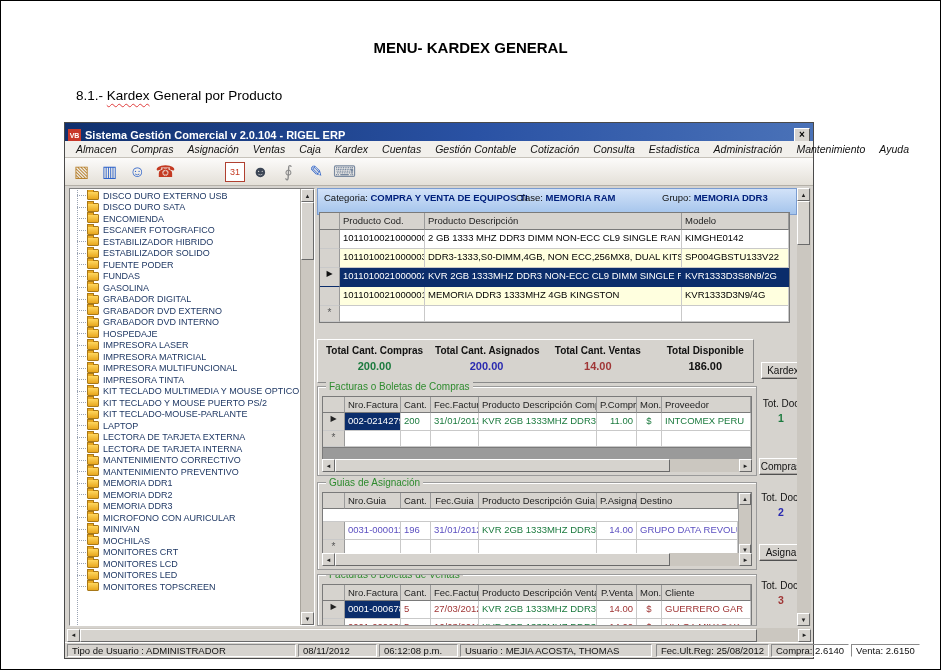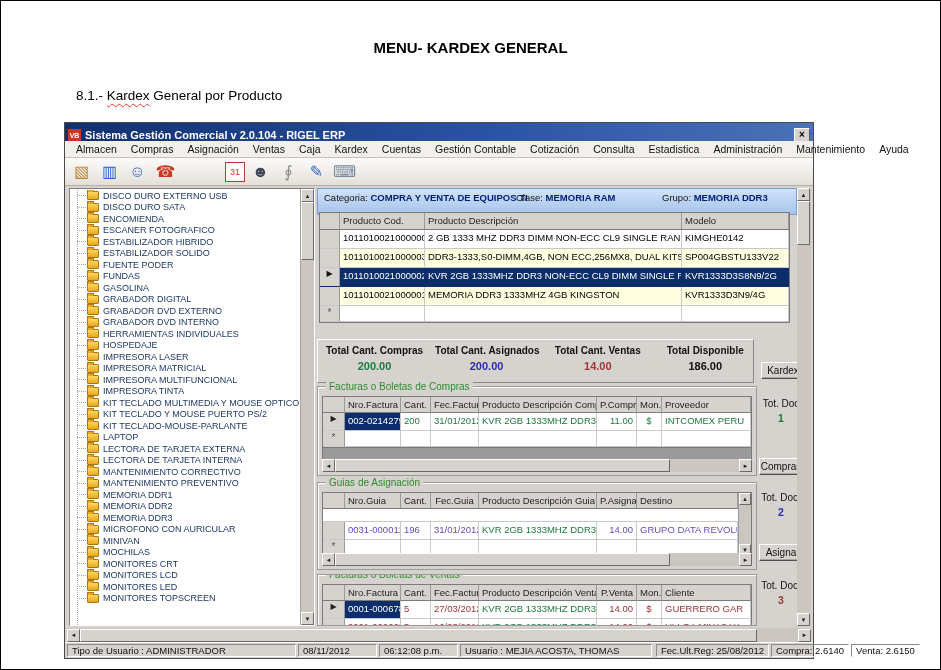--- a/index.html
+++ b/index.html
@@ -9,21 +9,21 @@
   .doc-title { position:absolute; top:38px; left:0; width:100%; text-align:center; font-size:15px; font-weight:bold; color:#000; }
   .doc-subtitle { position:absolute; top:87px; left:75px; font-size:13.5px; color:#000; }
   .sq { text-decoration: underline wavy #e03c3c 1px; text-underline-offset:3px; }
 
   
   .window { position:absolute; left:63px; top:121px; width:750px; height:537px; background:#d6d3ce; border:1px solid #4a4a4a; box-shadow:inset 1px 1px 0 #f4f2ee; }
   .titlebar { position:absolute; top:0; left:0; right:0; height:18px; background:linear-gradient(90deg,#10306e,#2a52a4 55%,#4a72b8); color:#fff; display:flex; align-items:center; gap:4px; padding:12px 3px; font-size:11px; font-weight:bold; white-space:nowrap; }
   .title-icon { width:13px; height:12px; background:#c8382a; color:#fff; font-size:7px; font-weight:bold; display:flex; align-items:center; justify-content:center; flex:none; }
   .close-btn { margin-left:auto; width:16px; height:14px; background:#d6d3ce; color:#000; border:1px solid; border-color:#fff #555 #555 #fff; font-size:10px; font-weight:bold; line-height:12px; text-align:center; }
   .menubar { position:absolute; top:18px; left:0; right:0; height:17px; background:#f2f0ec; border-bottom:1px solid #c6c2ba; display:flex; align-items:center; font-size:10.5px; color:#111; padding-left:4px; }
-  .menu-item { padding:0 7px; white-space:nowrap; }
+  .menu-item { padding:0 7px; white-space:nowrap;font-style:italic; }
   .toolbar { position:absolute; top:35px; left:0; right:0; height:28px; background:linear-gradient(#fcfbfa,#e4e0d8); border-bottom:1px solid #b4b0a8; display:flex; align-items:center; gap:3px; padding-left:4px; }
   .tool-btn { width:25px; height:24px; display:flex; align-items:center; justify-content:center; font-size:16px; background:transparent; }
   .tool-btn.cal { font-size:9px; font-weight:normal; background:#fff; border:1px solid #b04030; width:20px; height:20px;margin-left:44px; }
 
   .workspace { position:absolute; top:63px; left:0; right:0; bottom:16px; background:#d6d3ce; }
 
   
   .tree-panel { position:absolute; left:4px; top:2px; width:246px; bottom:16px; background:#fff; border:1px solid; border-color:#808080 #fff #fff #808080; overflow:hidden; }
   .tree-inner { position:absolute; left:0; top:1px; right:14px; bottom:0; overflow:hidden; }
   .tree-inner::before { content:""; position:absolute; left:7px; top:0; bottom:0; border-left:1px dotted #9aa4b4; }
@@ -209,24 +209,20 @@
             <div class="tree-item">
               <span class="folder-icon"></span>
               <span>GRABADOR DVD EXTERNO</span>
             </div>
 
             <div class="tree-item">
               <span class="folder-icon"></span>
               <span>GRABADOR DVD INTERNO</span>
             </div>
 
-            <div class="tree-item">
-              <span class="folder-icon"></span>
-              <span>HERRAMIENTAS INDIVIDUALES</span>
-            </div>
 
             <div class="tree-item">
               <span class="folder-icon"></span>
               <span>HOSPEDAJE</span>
             </div>
 
             <div class="tree-item">
               <span class="folder-icon"></span>
               <span>IMPRESORA LASER</span>
             </div>

